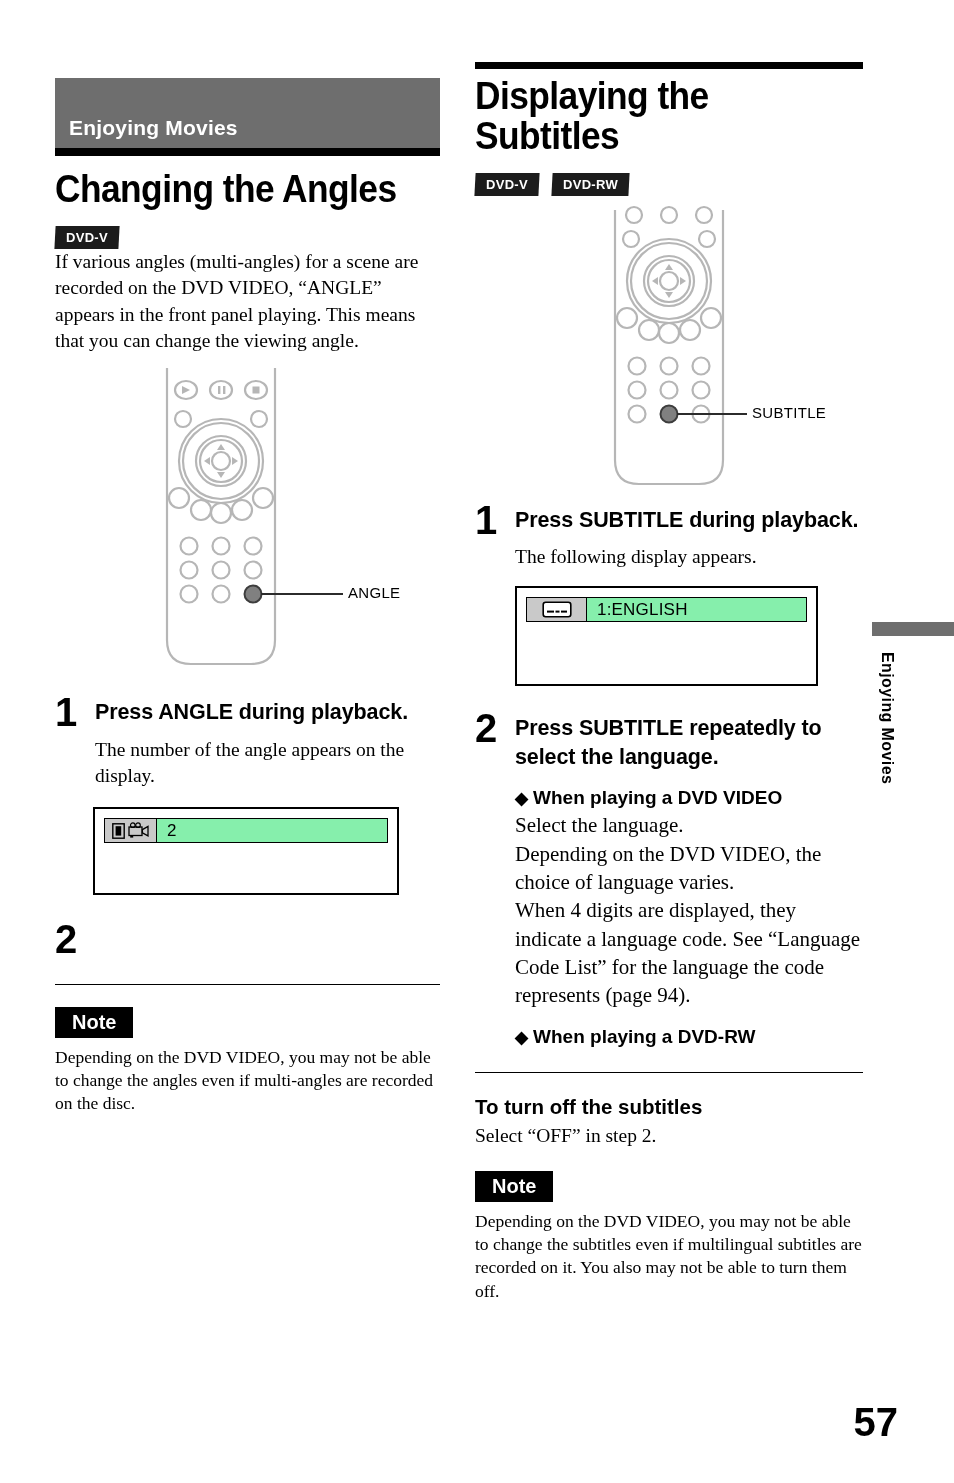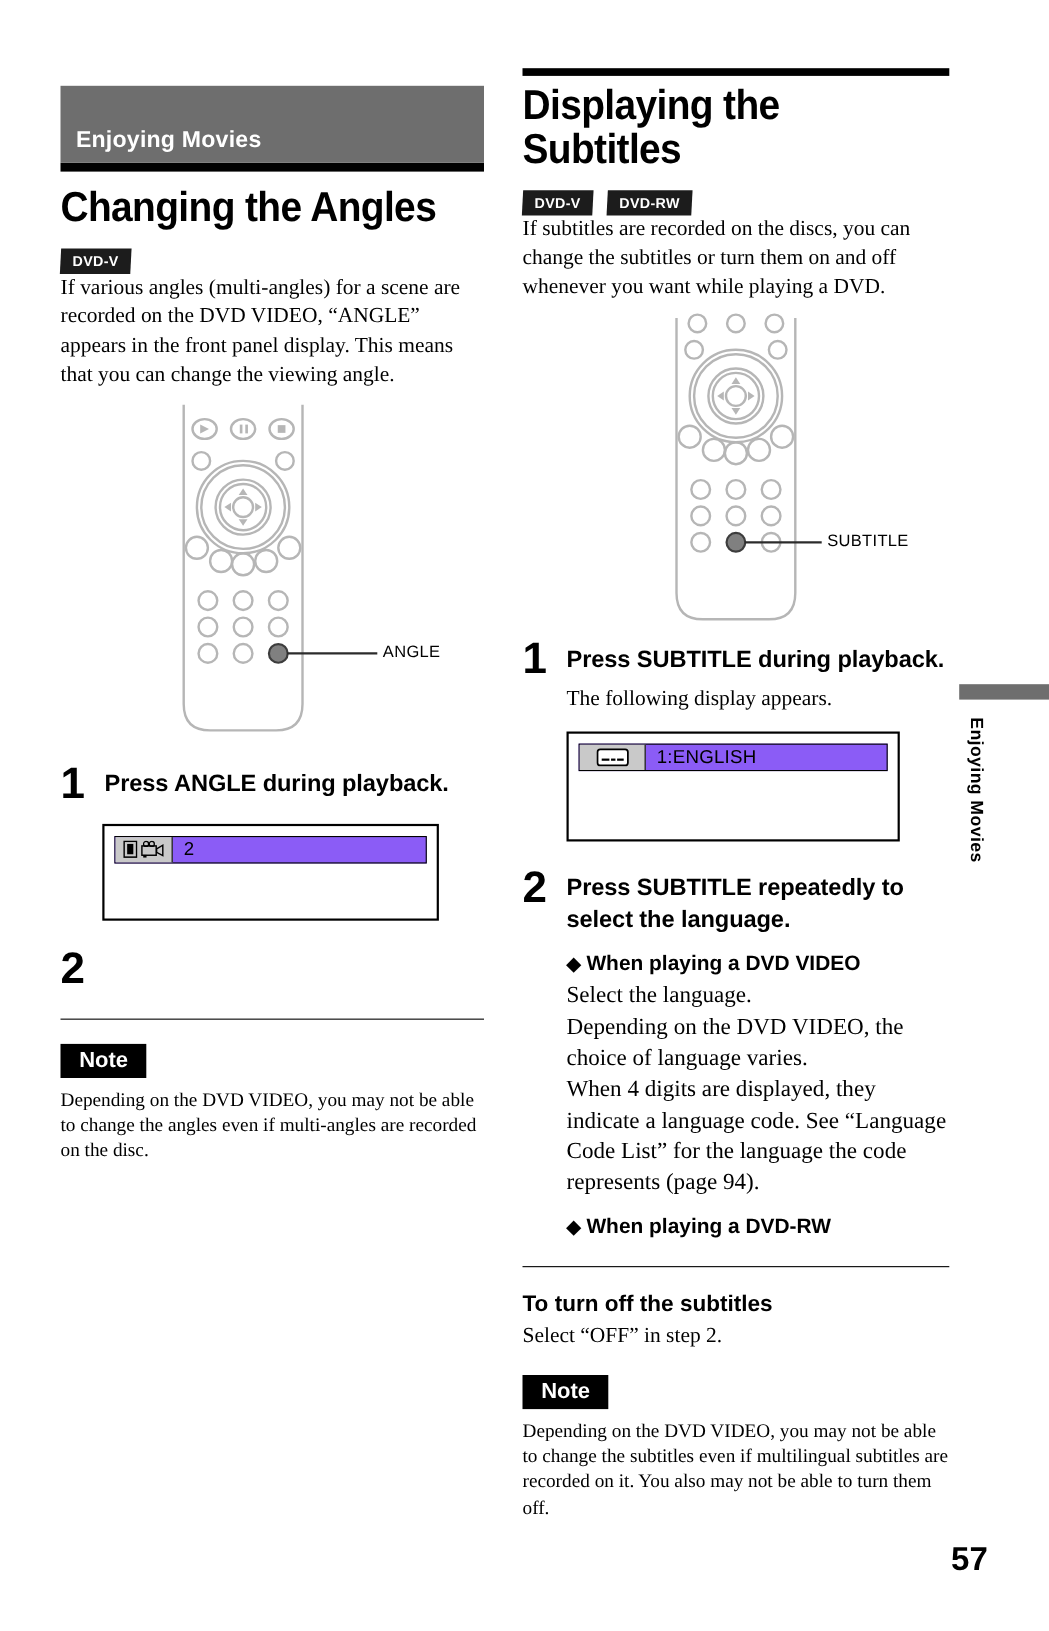--- a/index.html
+++ b/index.html
@@ -190,21 +190,21 @@
     border: 2px solid #000;
     background: #fff;
     box-sizing: border-box;
     position: relative;
   }
   .osd-bar {
     border: 1.6px solid #000;
     height: 25px;
     display: flex;
     align-items: center;
-    background: #8b5cf6;
+    background: #86efac;
     box-sizing: border-box;
   }
   .osd-icon-cell {
     width: 52px;
     height: 100%;
     background: #c9c9c9;
     border-right: 1.4px solid #000;
     display: flex;
     align-items: center;
     justify-content: center;
@@ -250,24 +250,24 @@
     text-orientation: mixed;
     margin-top: 16px;
     margin-left: 6px;
     white-space: nowrap;
   }
 
   
   .page-number {
     position: absolute;
     right: 56px;
-    bottom: 48px;
-    font-family: "Liberation Sans", sans-serif;
-    font-weight: bold;
-    font-size: 30px;
+    bottom: 38px;
+    font-family: "Liberation Sans", sans-serif;
+    font-weight: bold;
+    font-size: 40px;
   }
 </style>
 </head>
 <body>
 
 <div class="page">
 
   <div class="col-left">
 
     <div class="chapter-banner">
@@ -276,21 +276,21 @@
     <div class="chapter-rule"></div>
 
     <h1 class="section-title left-title">Changing the Angles</h1>
 
     <div class="badge-row">
       <div class="disc-badge">
         <span>DVD-V</span>
       </div>
     </div>
 
-    <p class="body intro-left">If various angles (multi-angles) for a scene are recorded on the DVD VIDEO, “ANGLE” appears in the front panel display. This means that you can change the viewing angle.</p>
+    <p class="body intro-left">If various angles (multi-angles) for a scene are recorded on the DVD VIDEO, “ANGLE” appears in the front panel playing. This means that you can change the viewing angle.</p>
 
     
     <div class="remote-wrap" style="height:300px;margin-top:14px;text-align:center;">
       <svg width="385" height="300" viewBox="0 0 385 300">
         <g fill="none" stroke="#b6b6b6" stroke-width="2.2">
 
           <path d="M112 -40 L112 272 Q112 296 136 296 L196 296 Q220 296 220 272 L220 -40"></path>
 
           <g>
             <ellipse cx="131" cy="22" rx="11" ry="9"></ellipse>
@@ -344,20 +344,21 @@
         <line x1="206" y1="226" x2="288" y2="226" stroke="#2b2b2b" stroke-width="2"></line>
       </svg>
       <div class="callout-label" style="left:293px; top:216px;">ANGLE</div>
     </div>
 
     
     <div class="step">
       <div class="step-num">1</div>
       <div class="step-body">
         <p class="step-title">Press ANGLE during playback.</p>
+        <p class="step-desc">The number of the angle appears on the display.</p>
       </div>
     </div>
 
     
     <div class="osd-box" style="height:88px; margin:18px 0 0 38px; width:306px;">
       <div class="osd-bar" style="margin:9px 9px 0 9px;">
         <div class="osd-icon-cell">
           <svg width="13" height="16" viewBox="0 0 13 16">
             <rect x="0.8" y="0.8" width="11.4" height="14.4" fill="none" stroke="#000" stroke-width="1.4"></rect>
             <rect x="3.6" y="3.2" width="5.6" height="9.4" fill="#000"></rect>
@@ -393,21 +394,20 @@
 
     <div class="badge-row">
       <div class="disc-badge">
         <span>DVD-V</span>
       </div>
       <div class="disc-badge">
         <span>DVD-RW</span>
       </div>
     </div>
 
-    <p class="body intro-right">If subtitles are recorded on the discs, you can change the subtitles or turn them on and off whenever you want while playing a DVD.</p>
 
     
     <div class="remote-wrap" style="height:290px;margin-top:6px;">
       <svg width="388" height="290" viewBox="0 0 388 290">
         <g fill="none" stroke="#b6b6b6" stroke-width="2.2">
           <path d="M140 8 L140 258 Q140 282 164 282 L224 282 Q248 282 248 258 L248 8"></path>
           <circle cx="159" cy="13" r="8"></circle>
           <circle cx="194" cy="13" r="8"></circle>
           <circle cx="229" cy="13" r="8"></circle>
           <circle cx="156" cy="37" r="8"></circle>

